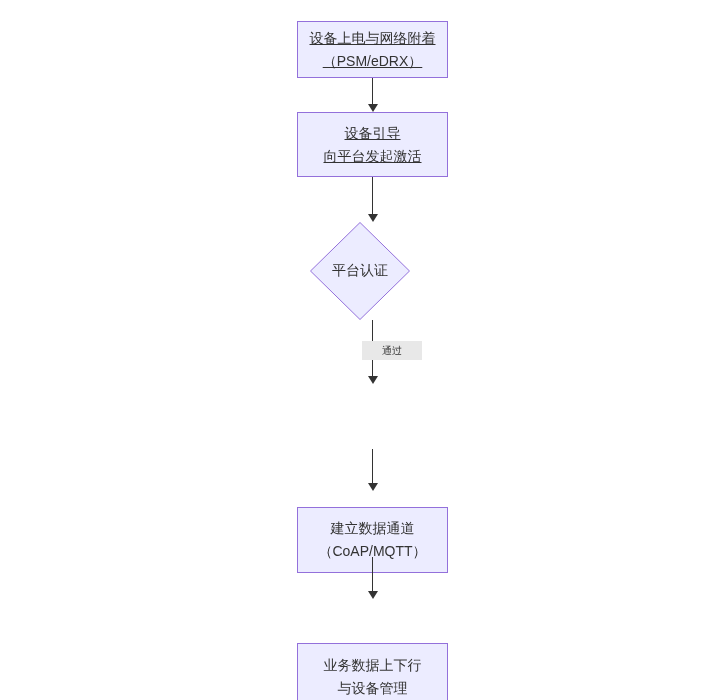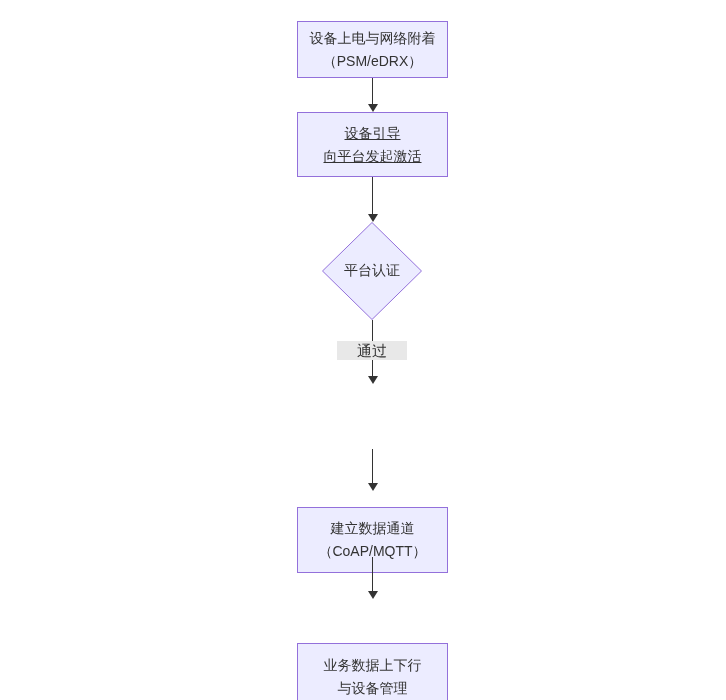--- a/index.html
+++ b/index.html
@@ -28,21 +28,21 @@
     text-align: center;
   }
   .node-line {
     font-size: 14px;
     line-height: 23px;
     white-space: nowrap;
   }
   
   .diamond-wrap {
     position: absolute;
-    left: 322px;
+    left: 310px;
     top: 222px;
     width: 100px;
     height: 98px;
   }
   .diamond-wrap svg { display: block; width: 100%; height: 100%; }
   .diamond-wrap polygon {
     fill: var(--node-fill, #ECECFF);
     stroke: var(--node-border, #9370DB);
     stroke-width: 1;
   }
@@ -71,36 +71,36 @@
   }
   .arrowhead {
     width: 0;
     height: 0;
     border-left: 5px solid transparent;
     border-right: 5px solid transparent;
     border-top: 8px solid var(--line-color, #333333);
   }
   .edge-label {
     position: absolute;
-    left: 372px;
+    left: 392px;
     top: 341px;
     transform: translateX(-50%);
     background: var(--edge-label-bg, #e8e8e8);
-    font-size: 15px;
+    font-size: 10px;
     line-height: 19px;
     padding: 0 20px;
     white-space: nowrap;
   }
 </style>
 </head>
 <body style="--background: #ffffff; --node-fill: #ECECFF; --node-border: #9370DB; --line-color: #333333; --text-color: #333333; --edge-label-bg: #e8e8e8;">
 
 <div class="canvas">
 
-  <div class="node rect" style="top:21px;height:57px;">
+  <div class="node rect" style="top:21px;height:57px;text-decoration:underline;">
     <div class="node-line">设备上电与网络附着</div>
     <div class="node-line">（PSM/eDRX）</div>
   </div>
 
   <div class="edge" style="top:78px;height:34px;">
     <div class="edge-line"></div>
     <div class="arrowhead"></div>
   </div>
 
   <div class="node rect" style="top:112px;height:65px;text-decoration:underline;">

